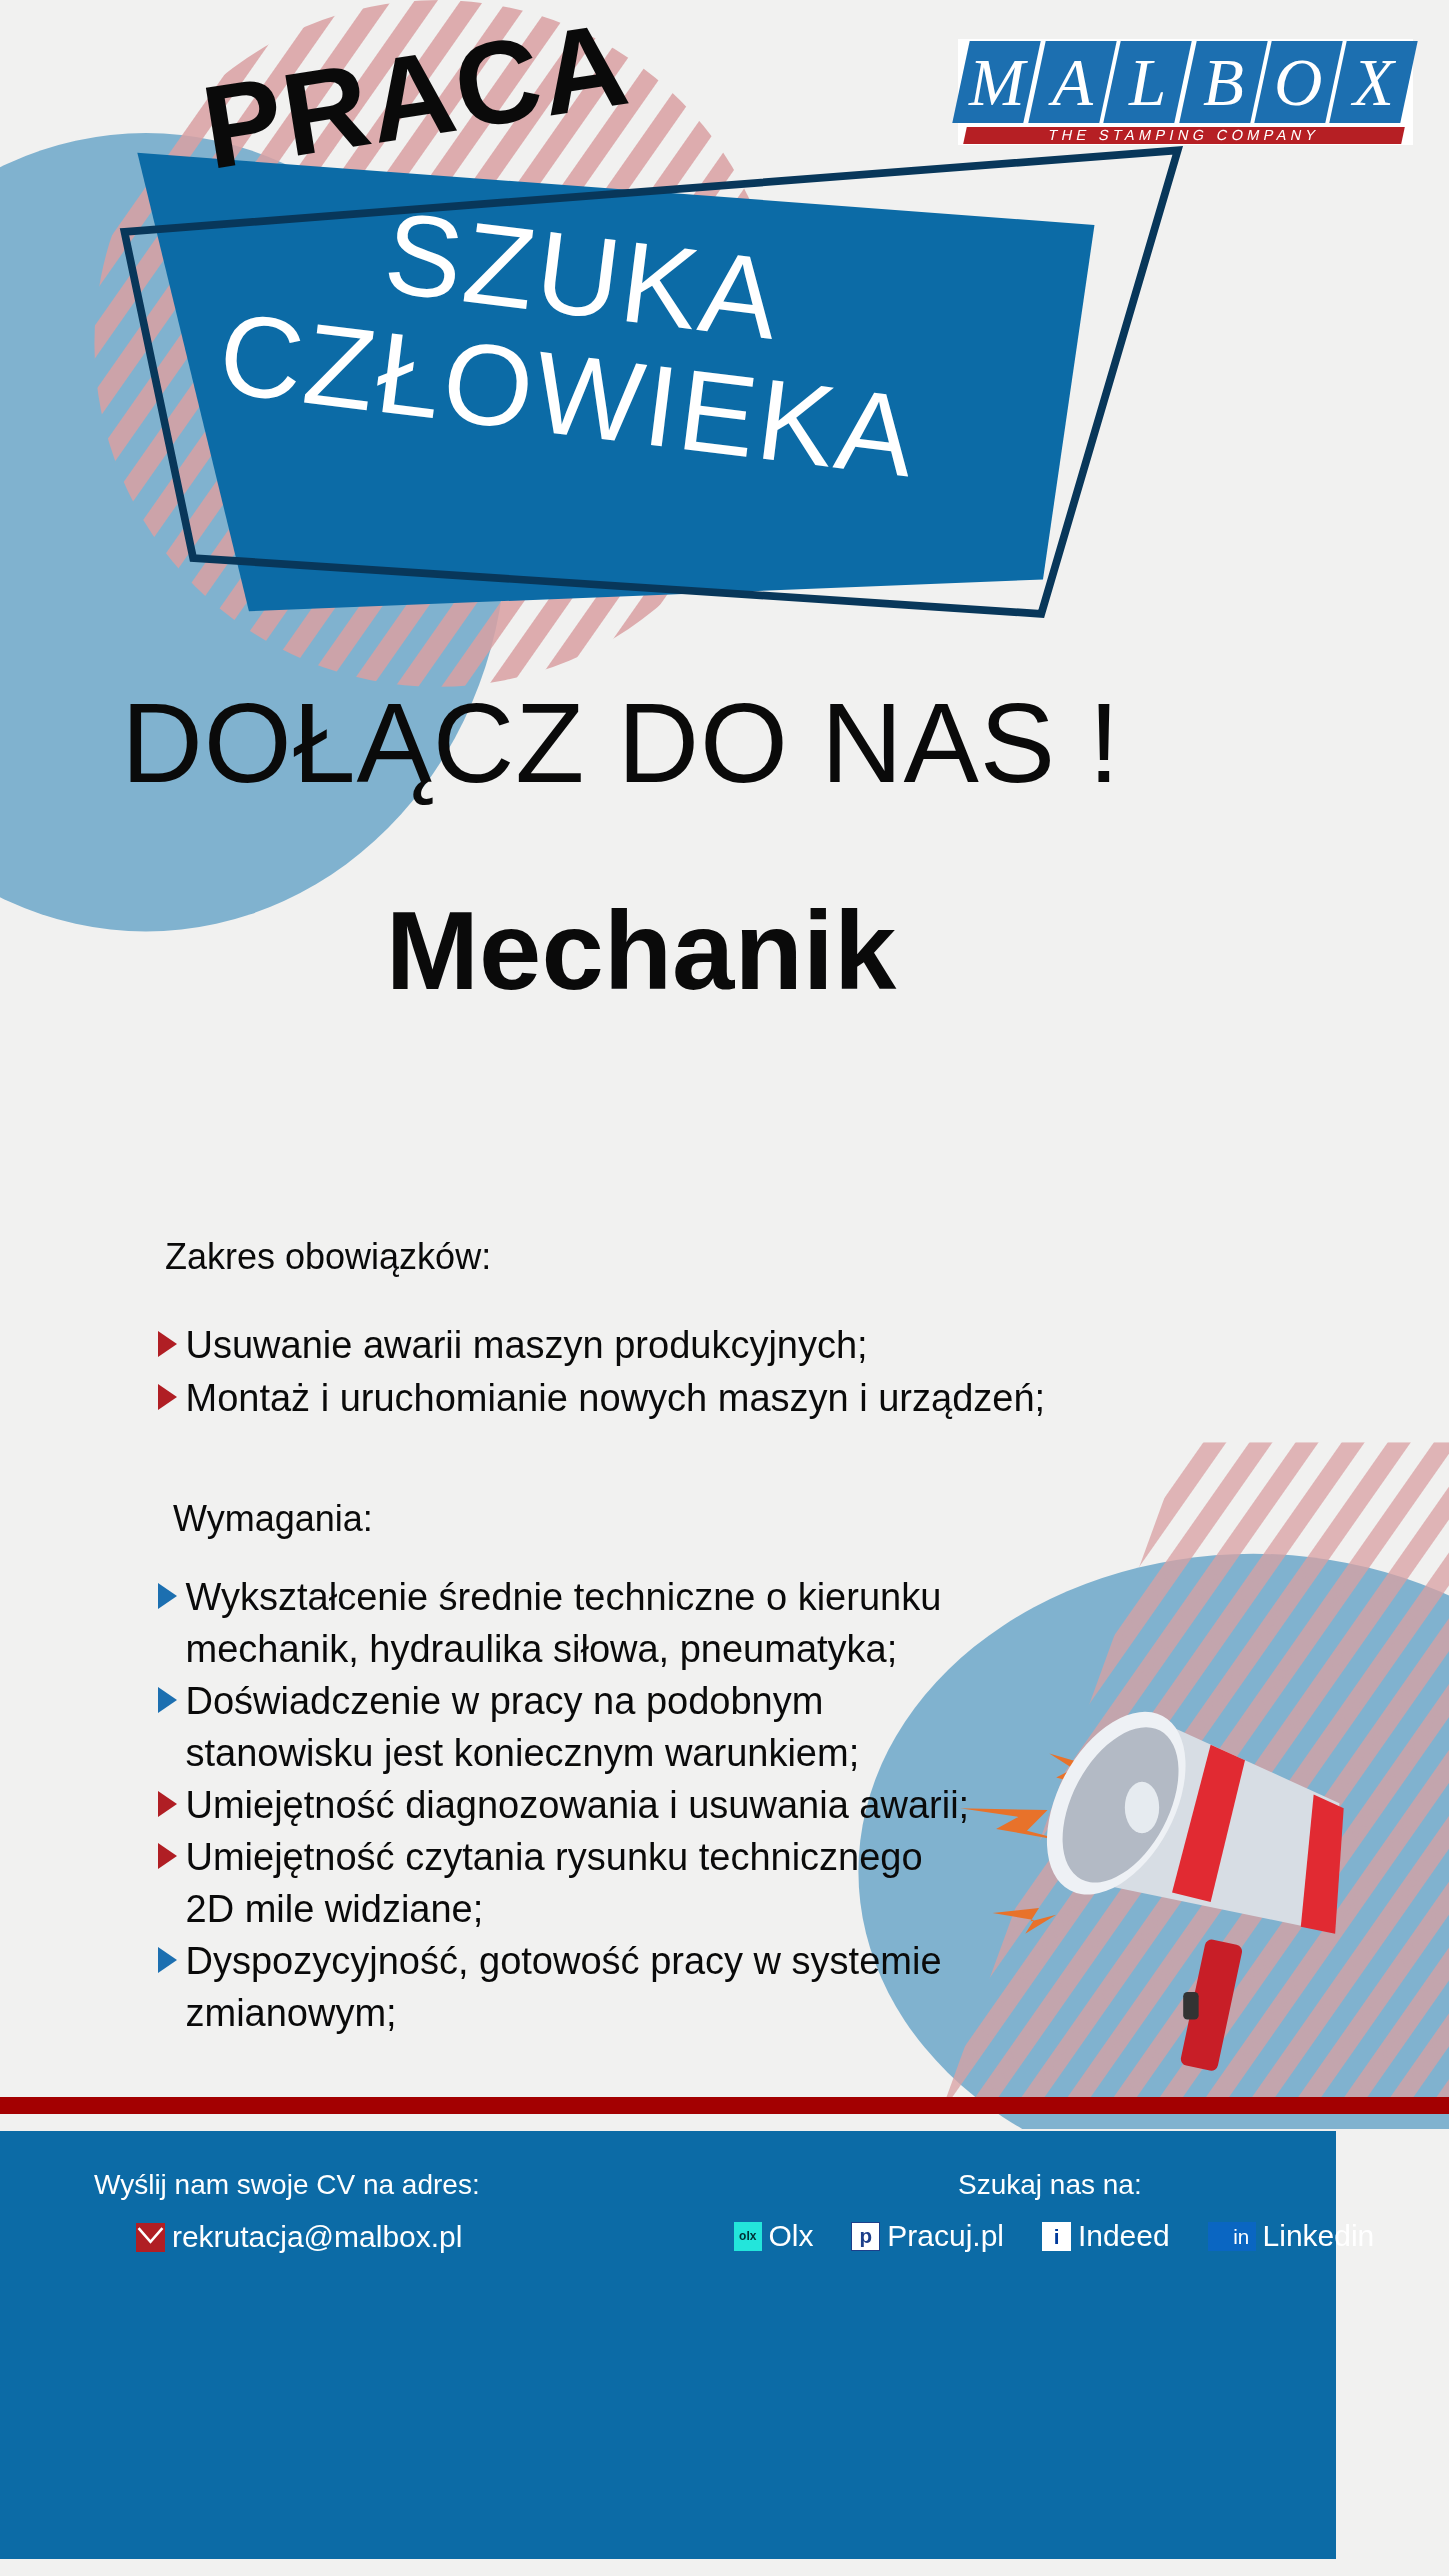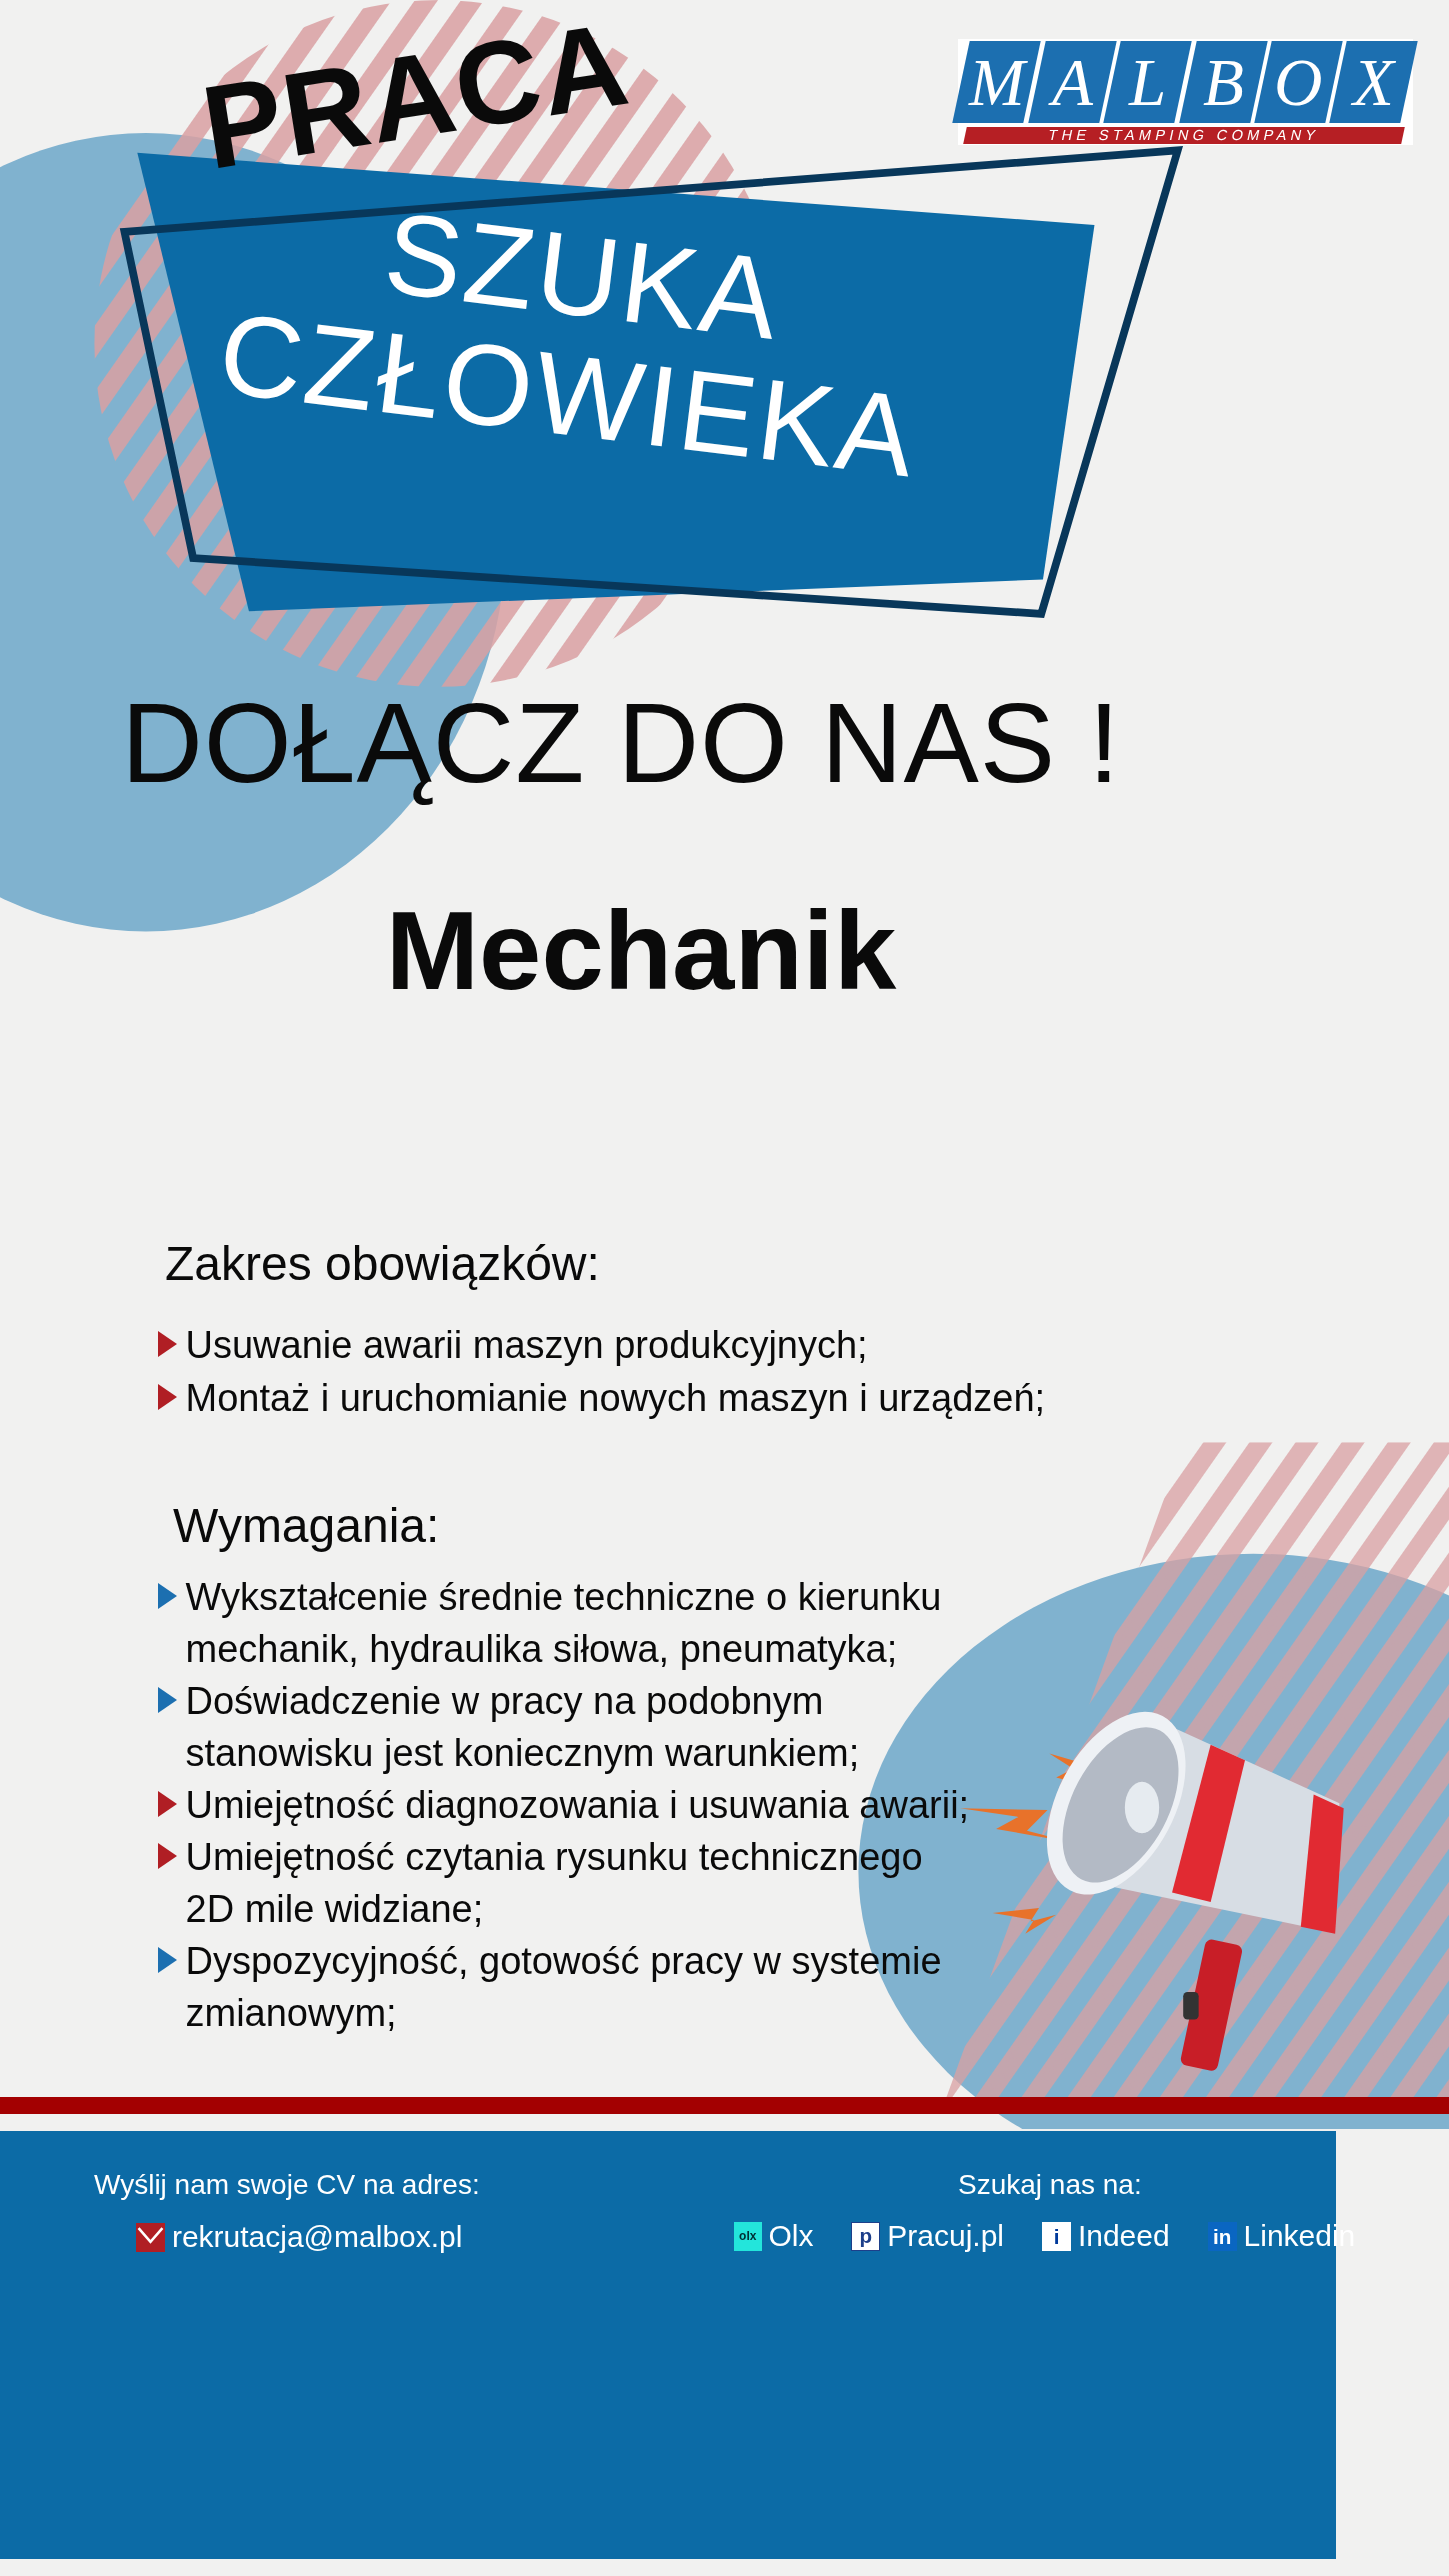--- a/index.html
+++ b/index.html
@@ -8,21 +8,21 @@
   .deco svg{position:absolute;left:0;top:0;}
   .logo{left:958px;top:39px;width:455px;height:106px;background:#fff;}
   .logo-letters{position:absolute;left:3.4px;top:1.7px;width:448px;height:82px;display:flex;gap:4.3px;}
   .logo-letter{flex:1;background:#1c6fb0;transform:skewX(-12deg);display:flex;align-items:center;justify-content:center;}
   .logo-letter span{transform:skewX(12deg);color:#fff;font-family:"Liberation Serif",serif;font-style:italic;font-size:67px;line-height:1;}
   .logo-tag{position:absolute;left:6.9px;top:88px;width:438px;height:17px;background:#b61f24;color:#fff;font-size:14.6px;letter-spacing:4.3px;text-align:center;line-height:17px;transform:skewX(-12deg);}
   .praca{left:215px;top:60px;font-size:118px;font-weight:bold;transform:rotate(-9deg);transform-origin:left bottom;letter-spacing:1.7px;}
   .szuka{left:189px;top:215px;width:773px;color:#fff;font-size:115px;line-height:120px;text-align:center;transform:rotate(7deg);letter-spacing:2.6px;}
   .join{left:0;top:678px;width:1242px;text-align:center;font-size:113px;letter-spacing:0.9px;}
   .job{left:0;top:867px;width:1282px;text-align:center;font-size:112px;font-weight:bold;line-height:168px;}
-  .section-h{font-size:48px;}
+  .section-h{font-size:36px;}
   .list{list-style:none;margin:0;padding:0;}
   .list li{position:relative;padding-left:27.5px;font-size:38px;line-height:53px;}
   .list.req li{line-height:52px;}
   .tri{position:absolute;left:0;width:0;height:0;border-top:13.7px solid transparent;border-bottom:13.7px solid transparent;border-left:19px solid #b01e24;}
   .tri.blue{border-left-color:#1c6fb0;}
   .red-bar{left:0;top:2097px;width:1449px;height:17px;background:#a30001;}
   .footer{left:0;top:2131px;width:1336px;height:428px;background:#0c6ba6;color:#fff;}
   .f-label{font-size:28px;}
   .f-link{font-size:30px;display:flex;align-items:center;gap:6.9px;}
   .ico{display:inline-block;width:29px;height:29px;}
@@ -159,18 +159,18 @@
     </a>
     <a class="f-link" style="color:#fff;text-decoration:none;">
       <span class="ico" style="background:#fff;border:1.7px solid #1d3f8a;box-sizing:border-box;color:#1d3f8a;font-size:20.6px;font-weight:bold;text-align:center;line-height:26px;">p</span>
       <span>Pracuj.pl</span>
     </a>
     <a class="f-link" style="color:#fff;text-decoration:none;">
       <span class="ico" style="background:#fff;color:#003a9b;font-size:20.6px;font-weight:bold;text-align:center;line-height:29px;">i</span>
       <span>Indeed</span>
     </a>
     <a class="f-link" style="color:#fff;text-decoration:none;">
-      <span class="ico" style="background:#0a66c2;color:#fff;font-size:20.6px;font-weight:bold;text-align:center;line-height:29px;">in</span>
+      <span class="ico" style="background:#0a66c2;color:#fff;font-size:20.6px;font-weight:normal;text-align:center;line-height:29px;padding-left:19px;">in</span>
       <span>Linkedin</span>
     </a>
   </div>
 </div>
 
 
 </body></html>

